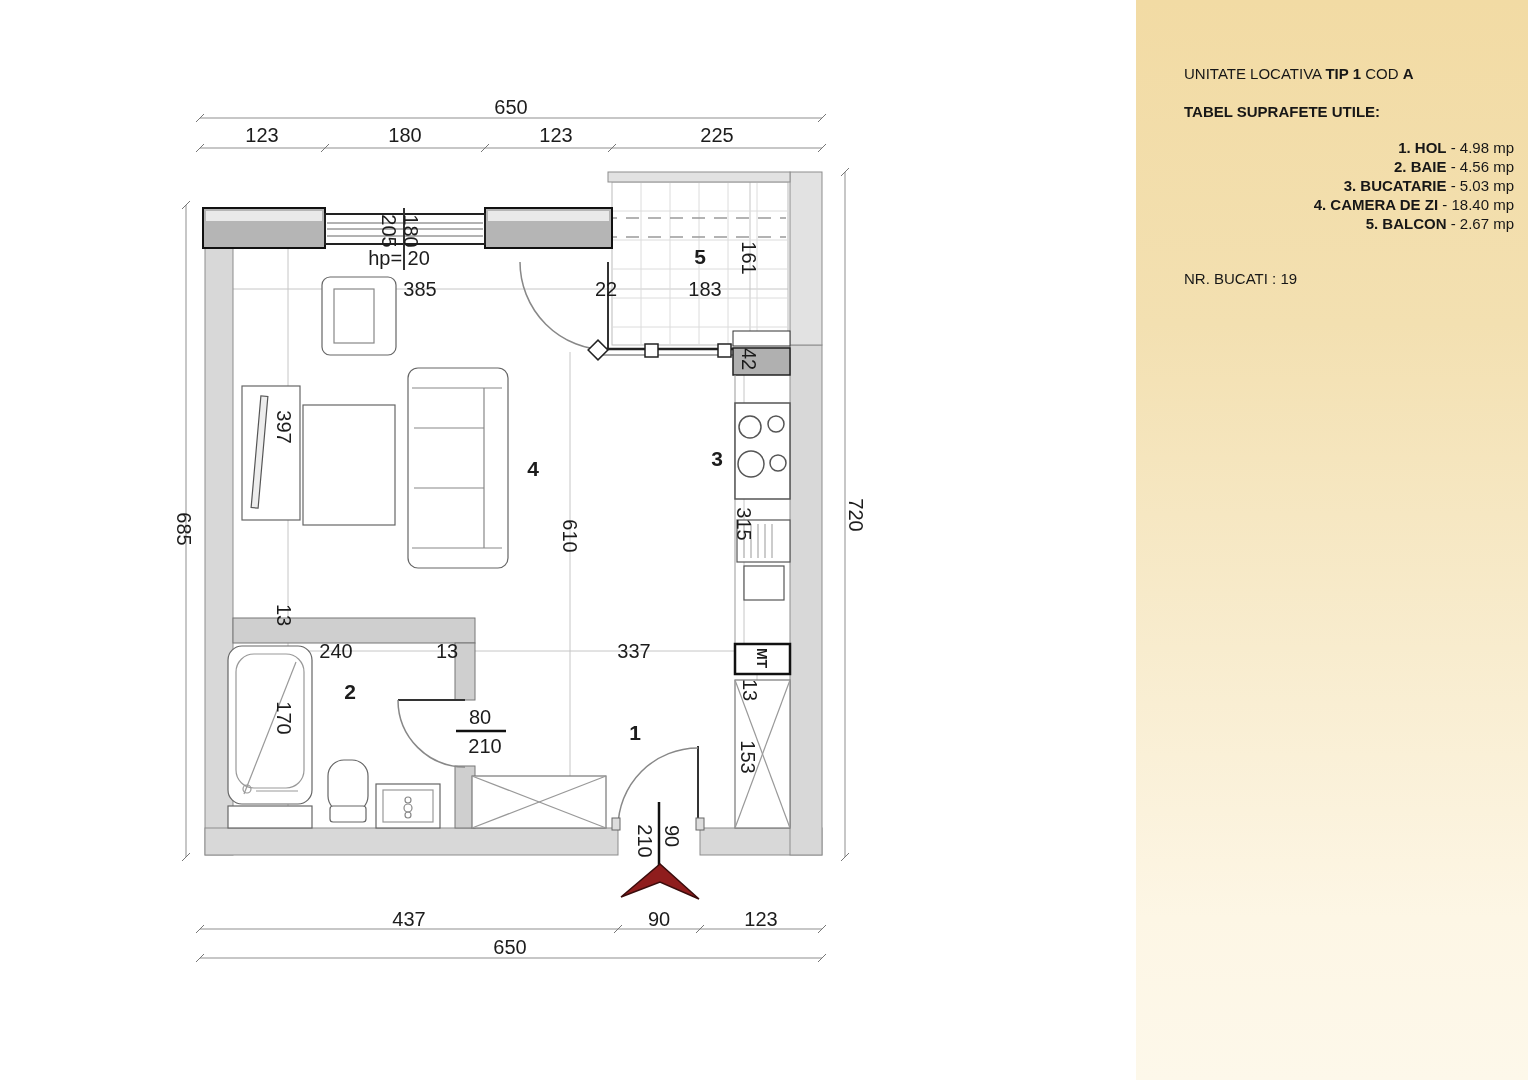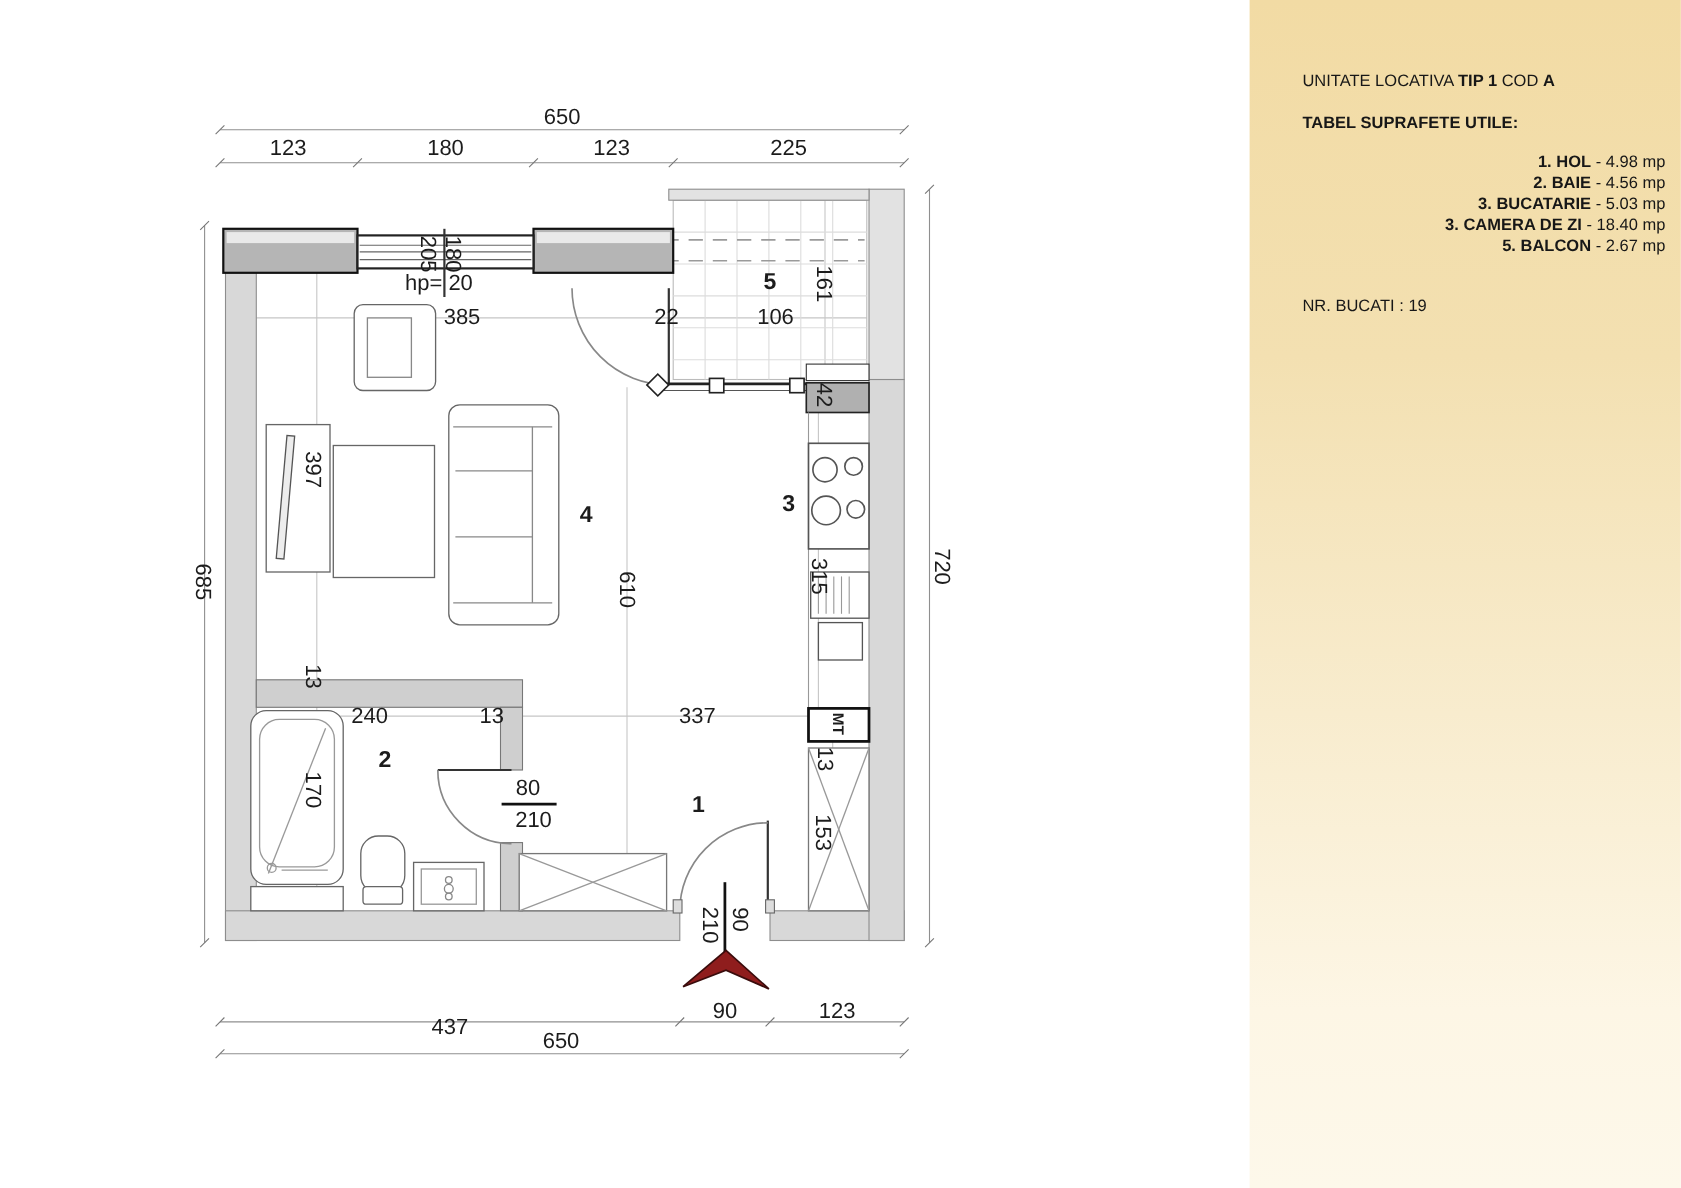--- a/index.html
+++ b/index.html
@@ -223,21 +223,21 @@
       <div class="dim" style="left: 511px; top: 107px;">650</div>
       <div class="dim" style="left: 262px; top: 135px;">123</div>
       <div class="dim" style="left: 405px; top: 135px;">180</div>
       <div class="dim" style="left: 556px; top: 135px;">123</div>
       <div class="dim" style="left: 717px; top: 135px;">225</div>
       <div class="dim rot" style="left: 389px; top: 231px;">205</div>
       <div class="dim rot" style="left: 411px; top: 231px;">180</div>
       <div class="dim" style="left: 399px; top: 258px;">hp= 20</div>
       <div class="dim" style="left: 420px; top: 289px;">385</div>
       <div class="dim" style="left: 606px; top: 289px;">22</div>
-      <div class="dim" style="left: 705px; top: 289px;">106</div>
+      <div class="dim" style="left: 705px; top: 289px;">183</div>
       <div class="dim b" style="left: 700px; top: 256px; font-size: 21px;">5</div>
       <div class="dim rot" style="left: 749px; top: 258px;">161</div>
       <div class="dim rot" style="left: 749px; top: 359px;">42</div>
       <div class="dim rot" style="left: 284px; top: 427px;">397</div>
       <div class="dim b" style="left: 533px; top: 468px; font-size: 21px;">4</div>
       <div class="dim b" style="left: 717px; top: 458px; font-size: 21px;">3</div>
       <div class="dim rot" style="left: 570px; top: 536px;">610</div>
       <div class="dim rot" style="left: 744px; top: 524px;">315</div>
       <div class="dim rot" style="left: 184px; top: 529px;">685</div>
       <div class="dim rot" style="left: 856px; top: 515px;">720</div>
@@ -248,34 +248,34 @@
       <div class="dim rot b" style="left: 762px; top: 658px; font-size: 14px;">MT</div>
       <div class="dim rot" style="left: 750px; top: 690px;">13</div>
       <div class="dim rot" style="left: 748px; top: 757px;">153</div>
       <div class="dim rot" style="left: 284px; top: 718px;">170</div>
       <div class="dim b" style="left: 350px; top: 691px; font-size: 21px;">2</div>
       <div class="dim" style="left: 480px; top: 717px;">80</div>
       <div class="dim" style="left: 485px; top: 746px;">210</div>
       <div class="dim b" style="left: 635px; top: 732px; font-size: 21px;">1</div>
       <div class="dim rot" style="left: 645px; top: 841px;">210</div>
       <div class="dim rot" style="left: 672px; top: 836px;">90</div>
-      <div class="dim" style="left: 409px; top: 919px; margin-top: 15px;">437</div>
+      <div class="dim" style="left: 409px; top: 919px;">437</div>
       <div class="dim" style="left: 659px; top: 919px;">90</div>
       <div class="dim" style="left: 761px; top: 919px;">123</div>
       <div class="dim" style="left: 510px; top: 947px;">650</div>
     </div>
 </div>
 
 <aside class="sidebar">
   <div class="info">
     <div class="title"><span>UNITATE LOCATIVA </span><span class="b">TIP 1</span><span> COD </span><span class="b">A</span></div>
     <div class="table-header">TABEL SUPRAFETE UTILE:</div>
     <div class="rooms">
       <div class="room-row"><span class="b">1. HOL</span><span> - 4.98 mp</span></div>
       <div class="room-row"><span class="b">2. BAIE</span><span> - 4.56 mp</span></div>
       <div class="room-row"><span class="b">3. BUCATARIE</span><span> - 5.03 mp</span></div>
-      <div class="room-row"><span class="b">3. CAMERA DE ZI</span><span> - 18.40 mp</span></div>
+      <div class="room-row"><span class="b">4. CAMERA DE ZI</span><span> - 18.40 mp</span></div>
       <div class="room-row"><span class="b">5. BALCON</span><span> - 2.67 mp</span></div>
     </div>
     <div class="units">NR. BUCATI : 19</div>
   </div>
 
 </aside>
 
 </body></html>

